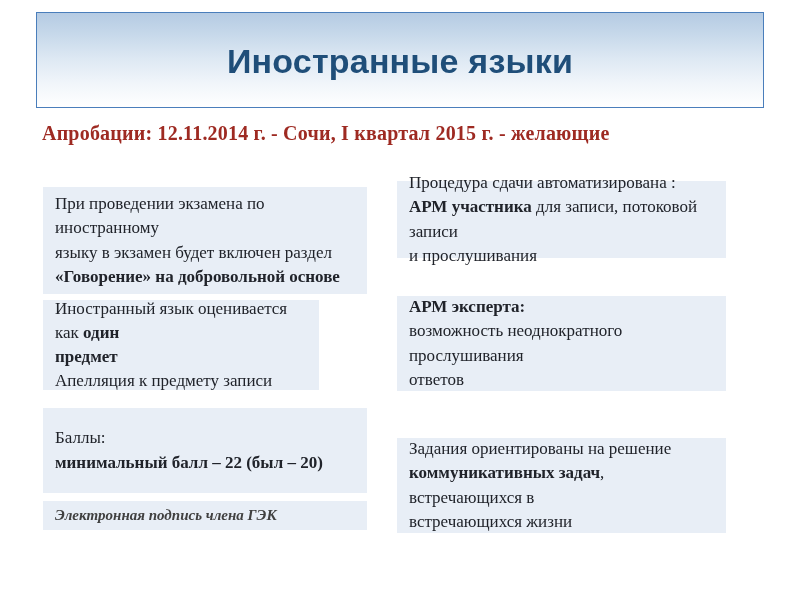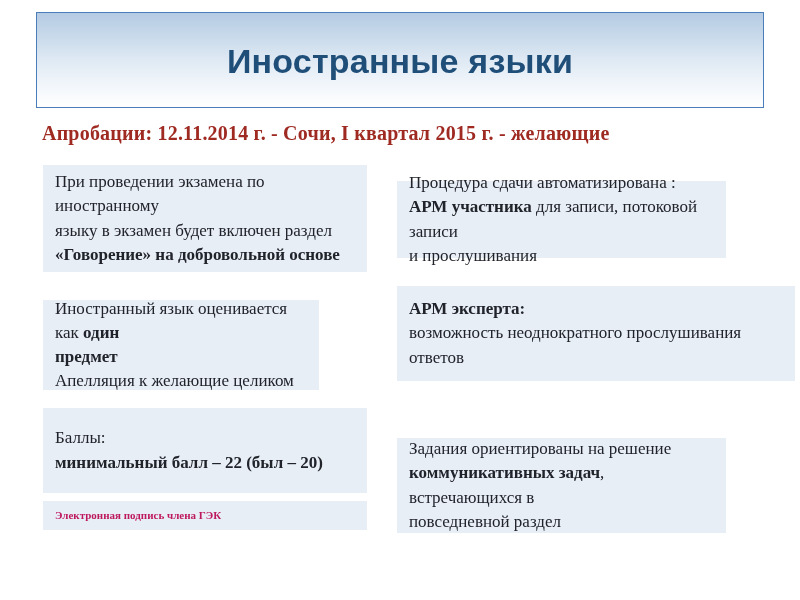--- a/index.html
+++ b/index.html
@@ -81,34 +81,35 @@
   }
   .box p {
     margin: 0;
     font-family: "Liberation Serif", serif;
     font-size: 17px;
     line-height: 1.42;
     color: #20232a;
   }
   .box p b { font-weight: bold; margin-top: 12px; }
   .box.red p {
-    color: #be185d;
+    color: #404040;
     font-weight: bold;
-    font-size: 11px;
+    font-size: 15px;
+    font-style: italic;
   }
 
   
-  #box-speaking   { left: 43px; top: 165px; width: 324px; height: 107px; }
+  #box-speaking   { left: 43px; top: 187px; width: 324px; height: 107px; }
   #box-onesubject { left: 43px; top: 300px; width: 276px; height: 90px;  }
   #box-scores     { left: 43px; top: 408px; width: 324px; height: 85px;  }
   #box-signature  { left: 43px; top: 501px; width: 324px; height: 29px; justify-content:center; }
 
   
   #box-automation { left: 397px; top: 181px; width: 329px; height: 77px; }
-  #box-expert     { left: 397px; top: 286px; width: 398px; height: 95px; }
+  #box-expert     { left: 397px; top: 296px; width: 329px; height: 95px; }
   #box-tasks      { left: 397px; top: 438px; width: 329px; height: 95px; }
 
   .nowrap { white-space: nowrap; }
 </style>
 </head>
 <body>
 
 <div id="slide">
 
   <div id="title-banner">
@@ -121,21 +122,21 @@
     <p>При проведении экзамена по иностранному</p>
     <p>языку в экзамен будет включен раздел</p>
     <p><b>«Говорение» на добровольной основе</b></p>
   </div>
 
   <div class="box" id="box-onesubject">
     <p>
       <span>Иностранный язык оценивается как </span><b>один</b>
     </p>
     <p><b>предмет</b></p>
-    <p>Апелляция к желающие целиком</p>
+    <p>Апелляция к предмету записи</p>
   </div>
 
   <div class="box" id="box-scores">
     <p>Баллы:</p>
     <p><b>минимальный балл – 22 (был – 20)</b></p>
   </div>
 
   <div class="box red" id="box-signature">
     <p class="nowrap">Электронная подпись члена ГЭК</p>
   </div>
@@ -152,16 +153,16 @@
     <p><b>АРМ эксперта:</b></p>
     <p>возможность неоднократного прослушивания</p>
     <p>ответов</p>
   </div>
 
   <div class="box" id="box-tasks">
     <p>Задания ориентированы на решение</p>
     <p>
       <b>коммуникативных задач</b><span>, встречающихся в</span>
     </p>
-    <p>повседневной раздел</p>
+    <p>встречающихся жизни</p>
   </div>
 
 </div>
 
 </body></html>

